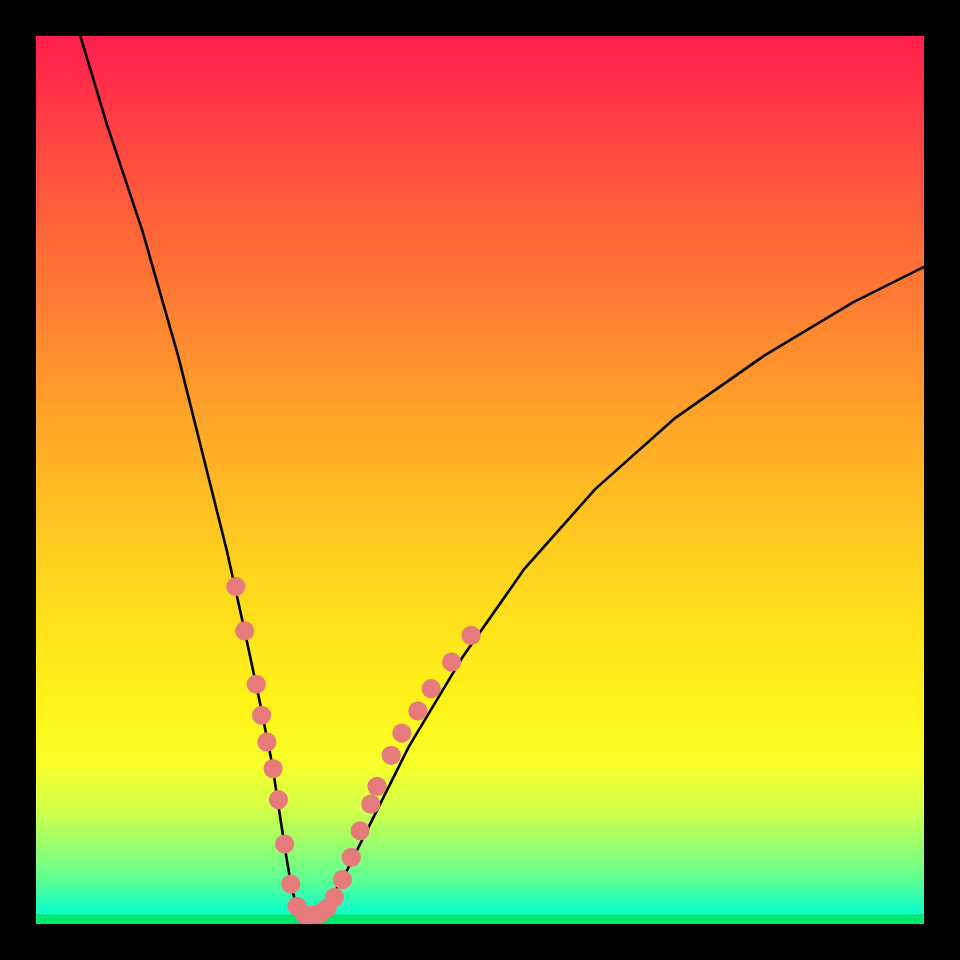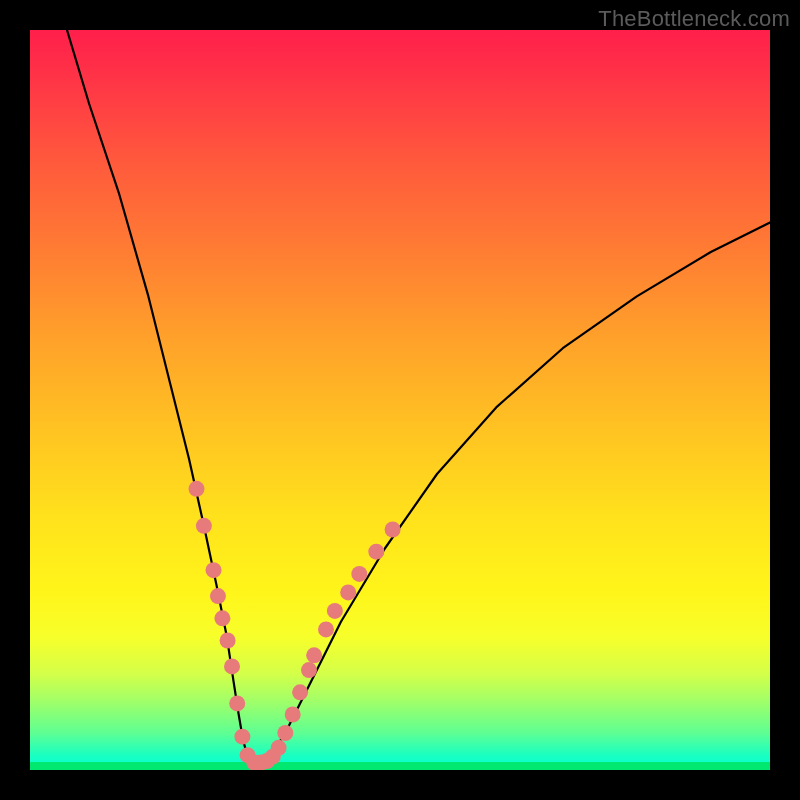--- a/index.html
+++ b/index.html
@@ -65,21 +65,20 @@
     top: 0;
     width: 740px;
     height: 740px;
     pointer-events: none;
   }
 </style>
 </head>
 <body>
 
 <div class="frame">
-  <div class="watermark">TheBottleneck.com</div>
 
   <div class="plot-area">
     <div class="green-strip"></div>
     <svg class="curve-layer" viewBox="0 0 740 740" preserveAspectRatio="none">
       <path id="curve-path" fill="none" stroke="#000000" stroke-width="2.2" stroke-linejoin="round" stroke-linecap="round" d="M37.00 0.00 L59.20 74.00 L88.80 162.80 L118.40 266.40 L140.60 355.20 L159.10 429.20 L173.90 495.80 L186.48 555.00 L196.84 606.80 L203.50 651.20 L208.68 684.50 L213.12 710.40 L218.30 728.90 L224.96 732.60 L233.10 731.12 L244.20 721.50 L259.00 695.60 L281.20 651.20 L310.80 592.00 L355.20 518.00 L407.00 444.00 L466.20 377.40 L532.80 318.20 L606.80 266.40 L680.80 222.00 L740.00 192.40"></path>
       <g id="marker-group">
           <circle cx="166.50" cy="458.80" r="8" fill="#e77b7b"></circle>
           <circle cx="173.90" cy="495.80" r="8" fill="#e77b7b"></circle>
           <circle cx="183.52" cy="540.20" r="8" fill="#e77b7b"></circle>
           <circle cx="187.96" cy="566.10" r="8" fill="#e77b7b"></circle>

